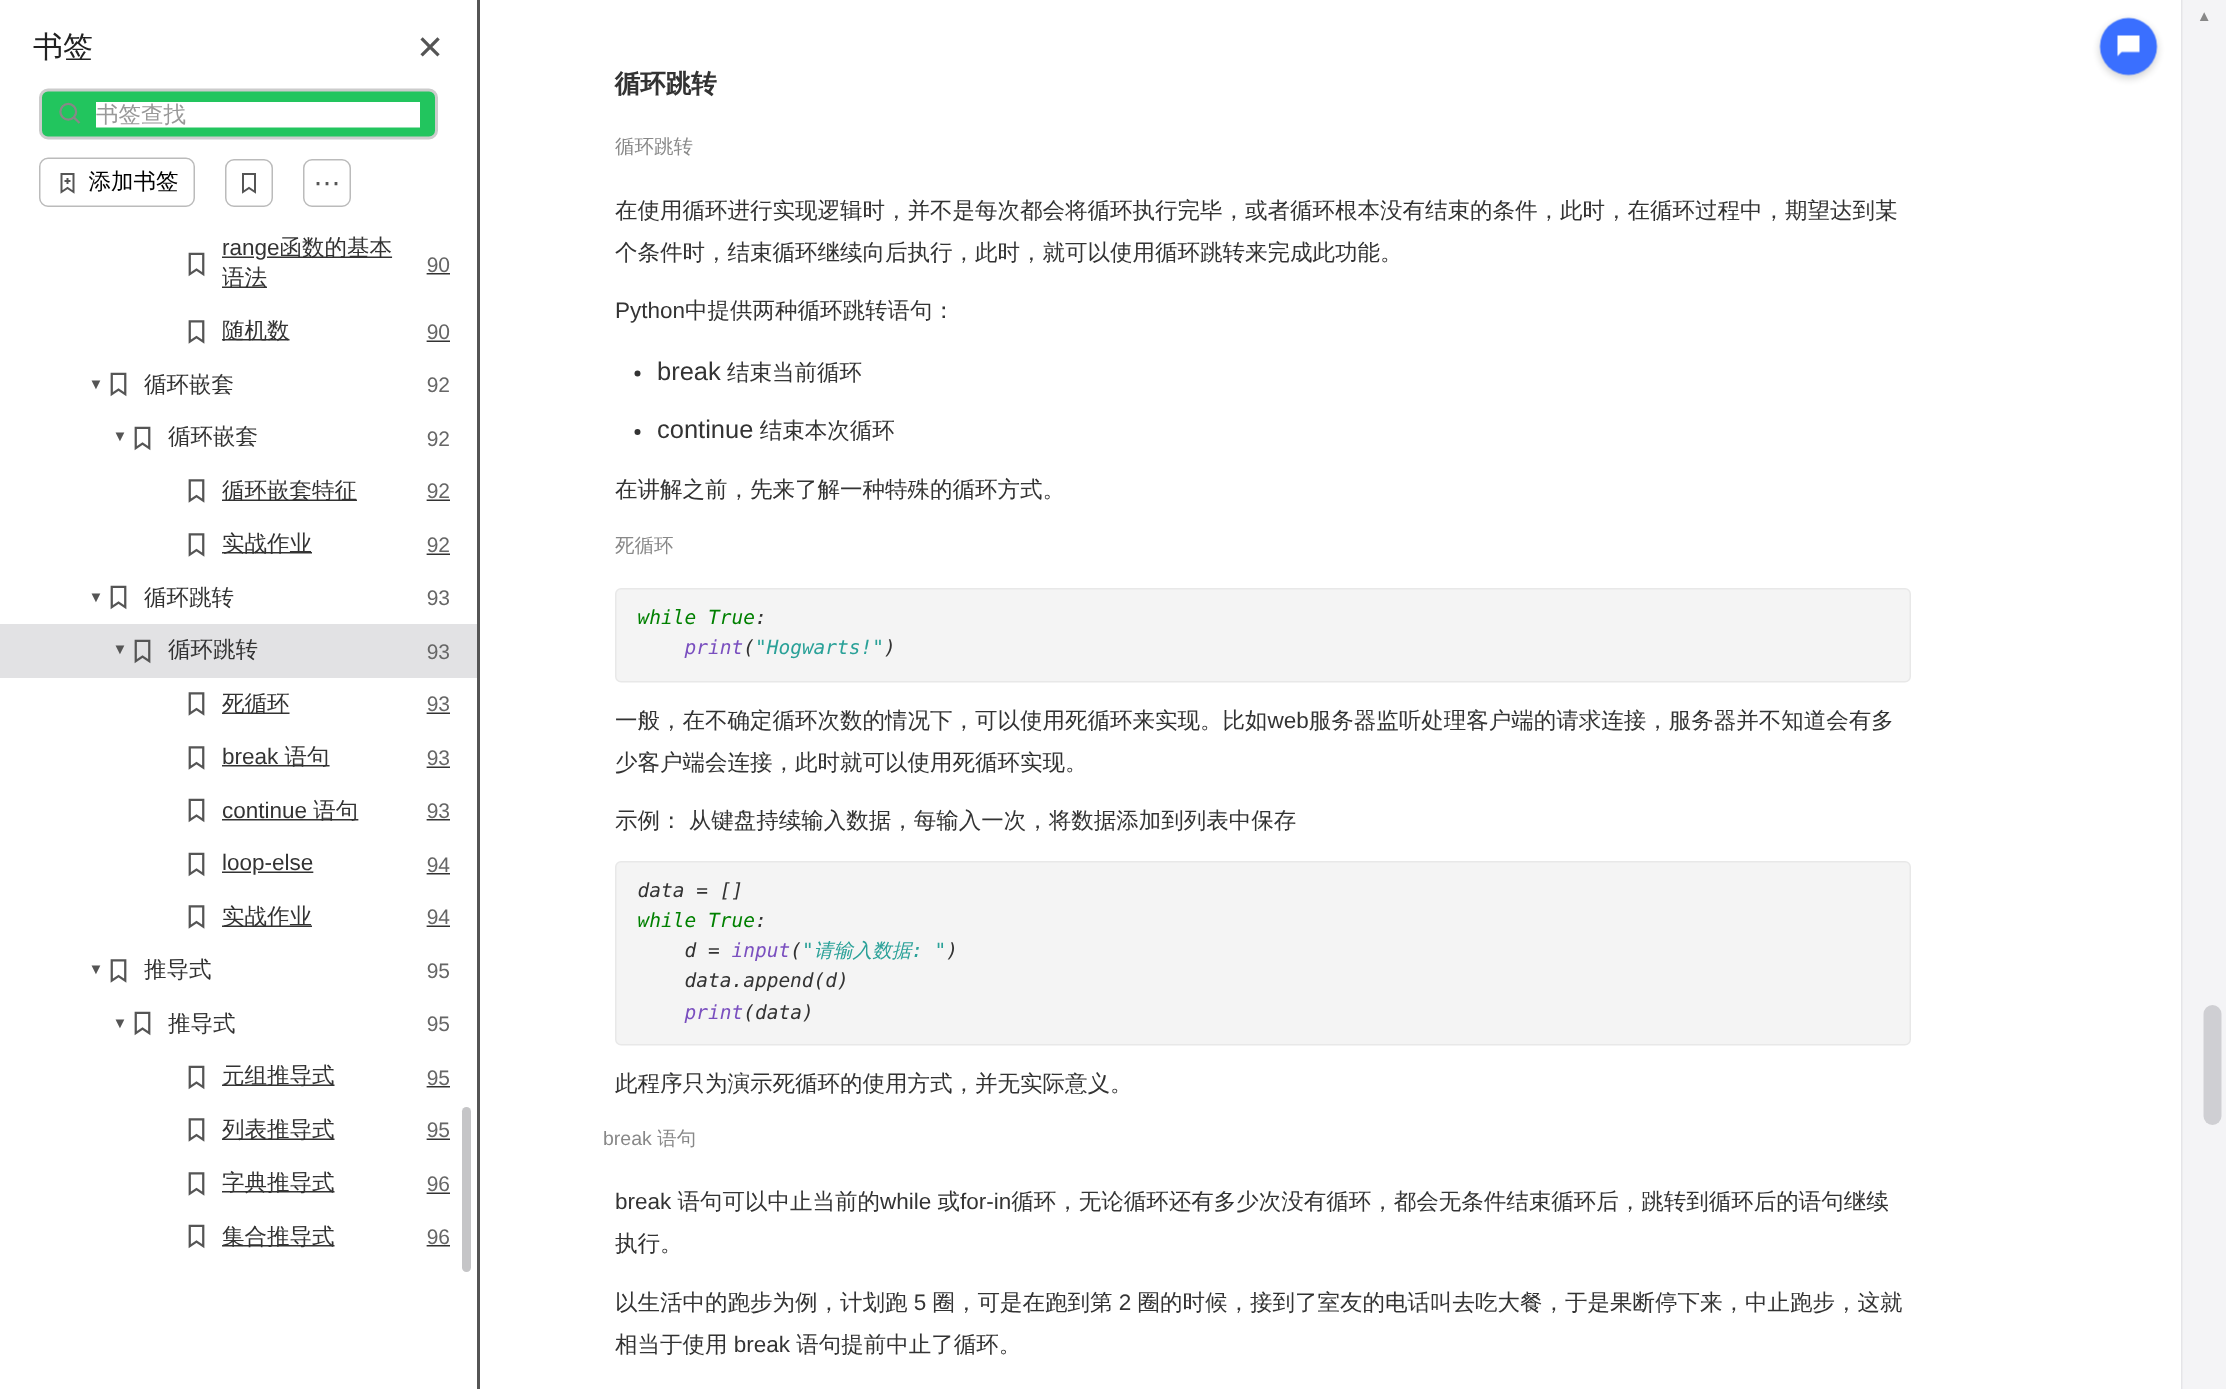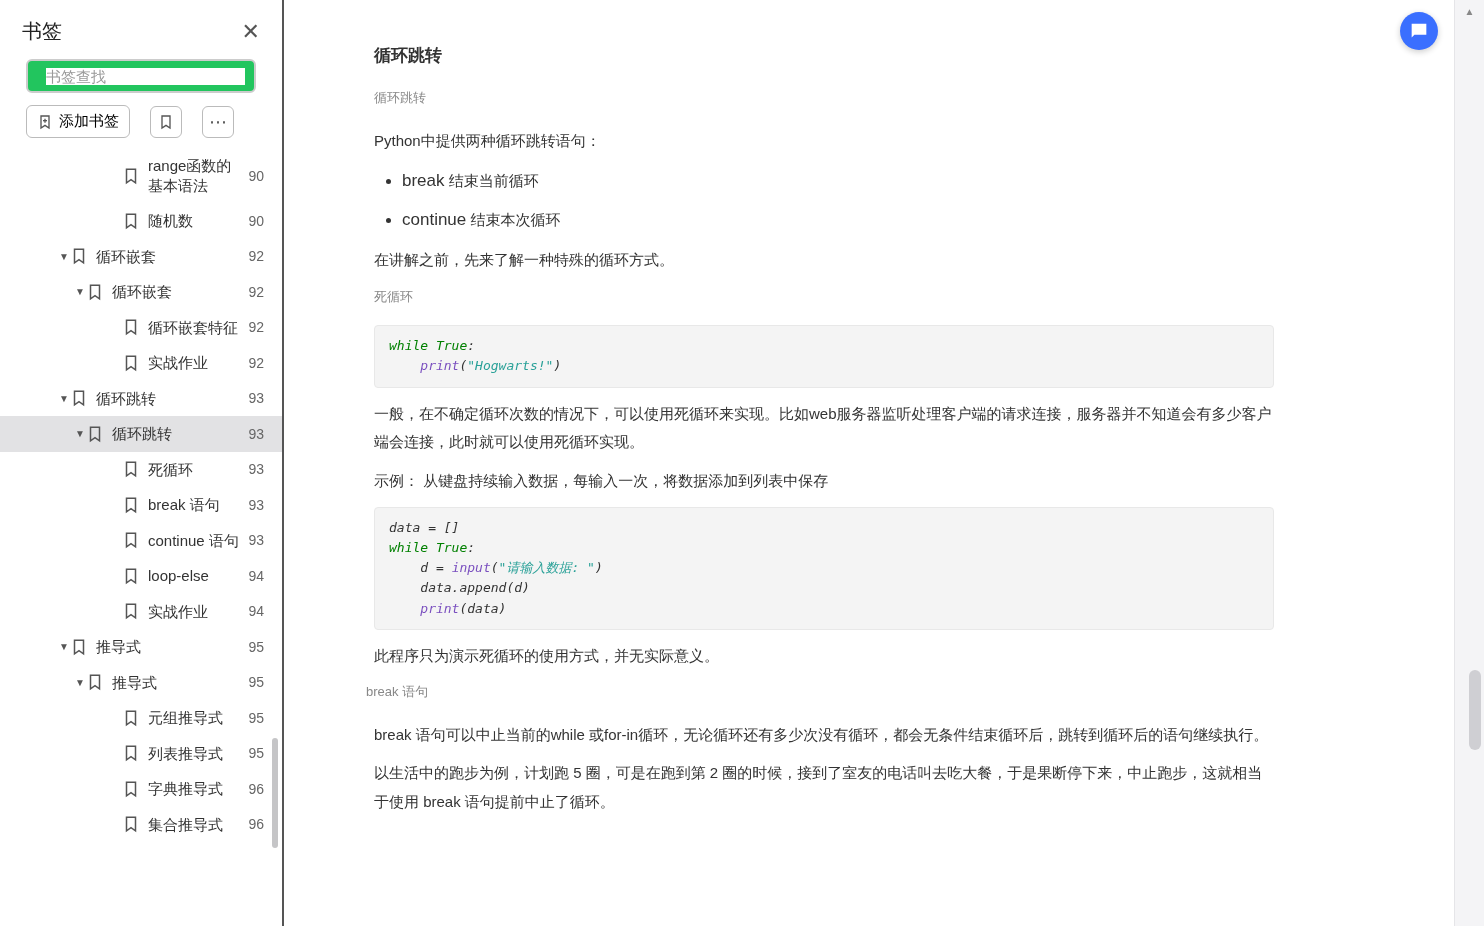--- a/index.html
+++ b/index.html
@@ -1,20 +1,20 @@
 <!DOCTYPE html>
 <html><head>
 <meta charset="utf-8">
 <style>
   * { box-sizing: border-box; margin: 0; padding: 0; }
   body { font-family: "Microsoft YaHei", "PingFang SC", sans-serif; background: #fff; color: #333; overflow: hidden; }
   .app { display: flex; width: 1484px; height: 926px; position: relative; }
   
   
-  .sidebar { width: 284px; border-right: 2px solid #555; display: flex; flex-direction: column; background: #fff; }
+  .sidebar { width: 320px; border-right: 2px solid #555; display: flex; flex-direction: column; background: #fff; }
   .sidebar-header { display: flex; justify-content: space-between; align-items: center; padding: 18px 22px 14px; }
   .sidebar-title { font-size: 20px; color: #222; }
   .close-btn { font-size: 22px; color: #555; cursor: pointer; background:none; border:none; }
   
   .search-row { padding: 0 26px 12px; }
   .search-box { display:flex; align-items:center; border: 2px solid #ccc; border-radius: 6px; padding: 6px 10px; background:#22c55e; }
   .search-box svg { width:18px; height:18px; margin-right:8px; }
   .search-box input { border:none; outline:none; font-size:15px; flex:1; color:#999; }
   .search-box input::placeholder { color:#999; }
   
@@ -25,21 +25,21 @@
   
   .bookmark-list { flex:1; overflow-y:auto; position:relative; }
   .bk-item { display:flex; align-items:center; padding: 8px 18px 8px 0; font-size:15px; color:#333; cursor:pointer; }
   .bk-item.active { background:#e2e2e4; }
   .bk-caret { width:12px; font-size:10px; color:#555; text-align:center; }
   .bk-icon { width:18px; height:18px; flex-shrink:0; margin-right:8px; }
   .bk-label { flex:1; line-height:1.3; }
   .bk-page { color:#666; font-size:14px; min-width:24px; text-align:right; }
   .indent-0 { padding-left:72px; } .indent-0 .bk-caret{ margin-left:-14px; }
   .indent-1 { padding-left:88px; } .indent-1 .bk-caret{ margin-left:-14px; }
-  .indent-2 { padding-left:110px; }
+  .indent-2 { padding-left:110px;text-decoration:underline; }
   .indent-0.no-caret .bk-caret, .indent-1.no-caret .bk-caret, .indent-2 .bk-caret { visibility:hidden; }
 
   .sidebar-scroll-thumb { position:absolute; right:4px; width:6px; background:#c5c5c7; border-radius:3px; }
   
   
   .content { flex:1; height:100%; overflow-y:auto; background:#fff; position:relative; }
   .content-inner { padding: 40px 180px 40px 90px; font-size:15px; color:#333; line-height:1.9; }
   .content-inner h2 { font-size:17px; font-weight:bold; margin-bottom:14px; }
   .sub-label { font-size:13px; color:#888; margin: 10px 0 16px; }
   .content-inner p { margin: 10px 0; }
@@ -248,20 +248,21 @@
           <span class="bk-page">96</span>
         </div>
         <div class="sidebar-scroll-thumb" style="top:590px;height:110px;"></div>
     </div>
   </div>
 
   <div class="content">
     <div class="content-inner">
       <h2>循环跳转</h2>
       <div class="sub-label">循环跳转</div>
+      <p>在使用循环进行实现逻辑时，并不是每次都会将循环执行完毕，或者循环根本没有结束的条件，此时，在循环过程中，期望达到某个条件时，结束循环继续向后执行，此时，就可以使用循环跳转来完成此功能。</p>
       <p>Python中提供两种循环跳转语句：</p>
       <ul>
         <li><code class="inline">break</code><span> 结束当前循环</span></li>
         <li><code class="inline">continue</code><span> 结束本次循环</span></li>
       </ul>
       <p>在讲解之前，先来了解一种特殊的循环方式。</p>
       <div class="sub-label">死循环</div>
       <pre class="code"><span class="kw">while</span> <span class="kw">True</span>:
     <span class="fn">print</span>(<span class="str">"Hogwarts!"</span>)</pre>
       <p>一般，在不确定循环次数的情况下，可以使用死循环来实现。比如web服务器监听处理客户端的请求连接，服务器并不知道会有多少客户端会连接，此时就可以使用死循环实现。</p>

